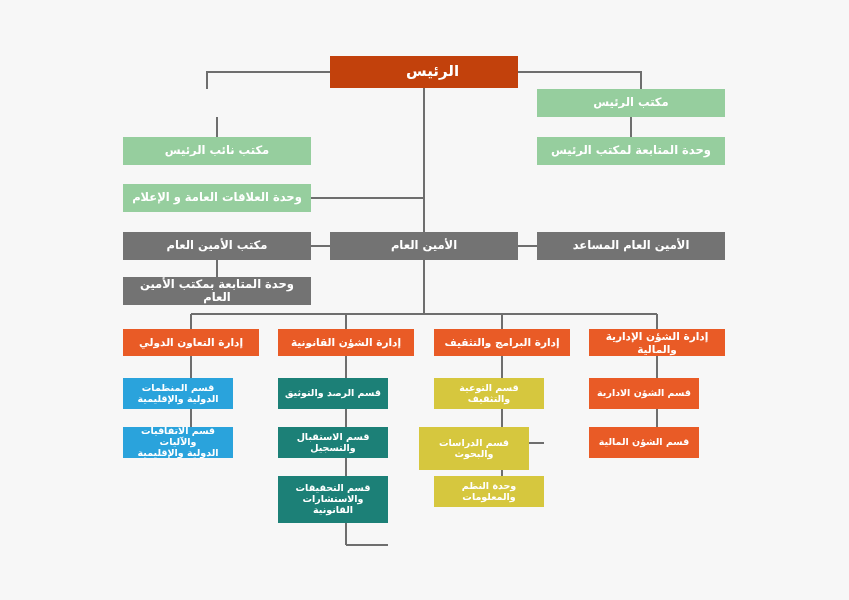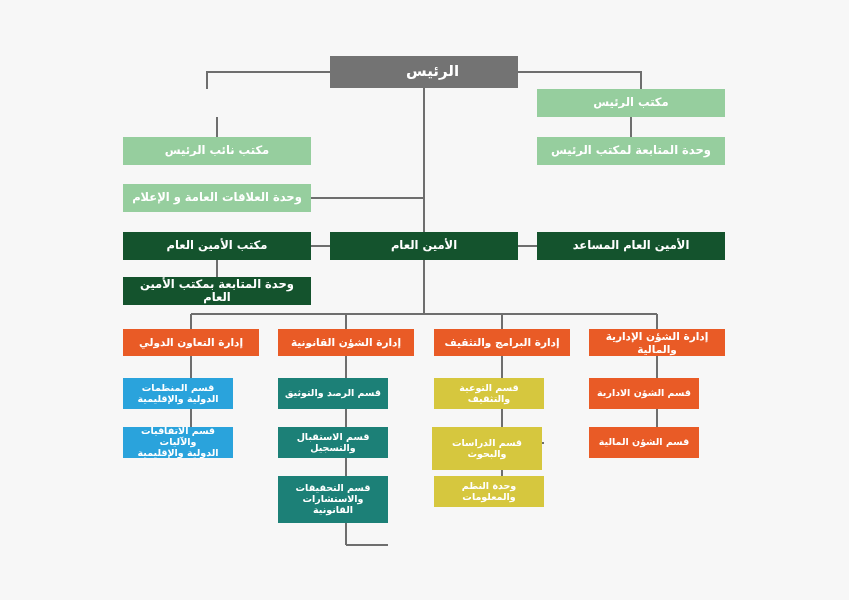--- a/index.html
+++ b/index.html
@@ -38,23 +38,23 @@
     padding: 2px 4px;
     direction: rtl;
     unicode-bidi: isolate;
     letter-spacing: 0;
   }
   .node-label {
     display: block;
     width: 100%;
     white-space: pre-line;
   }
-  .lvl-root    { background: #737373; font-size: 15px; font-weight: bold; padding-left: 21px; }
+  .lvl-root    { background: #c2410c; font-size: 15px; font-weight: bold; padding-left: 21px; }
   .lvl-green   { background: #96ce9e; font-size: 11.5px; font-weight: bold; }
-  .lvl-orange  { background: #14532d; font-size: 11.5px; font-weight: bold; text-align: center; }
+  .lvl-orange  { background: #737373; font-size: 11.5px; font-weight: bold; text-align: center; }
   .lvl-dept    { background: #e95b26; font-size: 10.5px; font-weight: bold; }
   .lvl-blue    { background: #2aa3dc; font-size: 9.5px;  font-weight: bold; }
   .lvl-teal    { background: #1c8077; font-size: 9.5px;  font-weight: bold; }
   .lvl-gold    { background: #d6c73e; font-size: 9.5px;  font-weight: bold; }
   .lvl-suborange { background: #e95b26; font-size: 9.5px; font-weight: bold; }
 </style>
 </head>
 <body>
 
 <div id="chart-canvas">
@@ -184,21 +184,21 @@
   <div class="node lvl-teal" style="right:461px; top:476px; width:110px; height:47px;">
     <span class="node-label">قسم التحقيقات
 والاستشارات القانونية</span>
   </div>
 
 
   <div class="node lvl-gold" style="right:305px; top:378px; width:110px; height:31px;">
     <span class="node-label">قسم التوعية والتثقيف</span>
   </div>
 
-  <div class="node lvl-gold" style="right:307px; top:427px; width:110px; height:43px;">
+  <div class="node lvl-gold" style="right:320px; top:427px; width:110px; height:43px;">
     <span class="node-label">قسم الدراسات والبحوث</span>
   </div>
 
   <div class="node lvl-gold" style="right:305px; top:476px; width:110px; height:31px;">
     <span class="node-label">وحدة النظم والمعلومات</span>
   </div>
 
   <div class="node lvl-suborange" style="right:150px; top:378px; width:110px; height:31px;">
     <span class="node-label">قسم الشؤن الادارية</span>
   </div>

